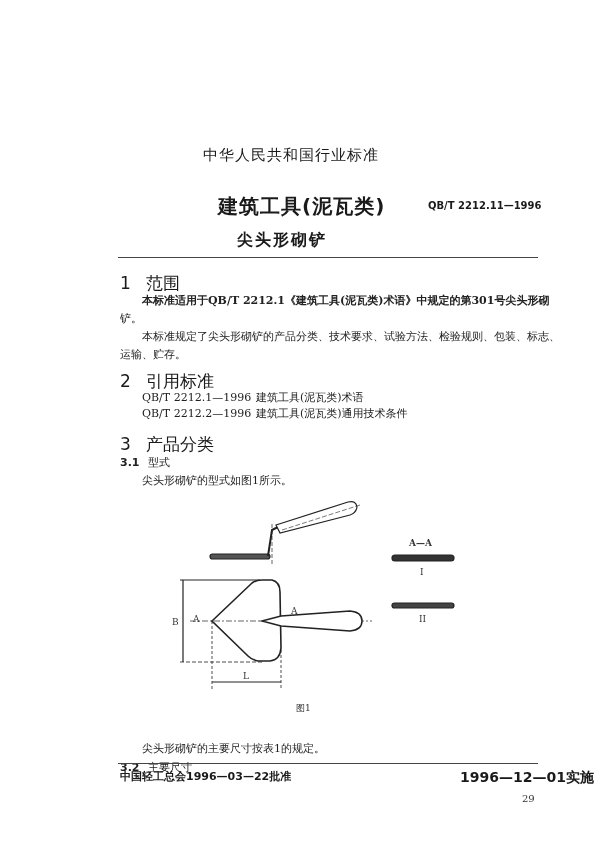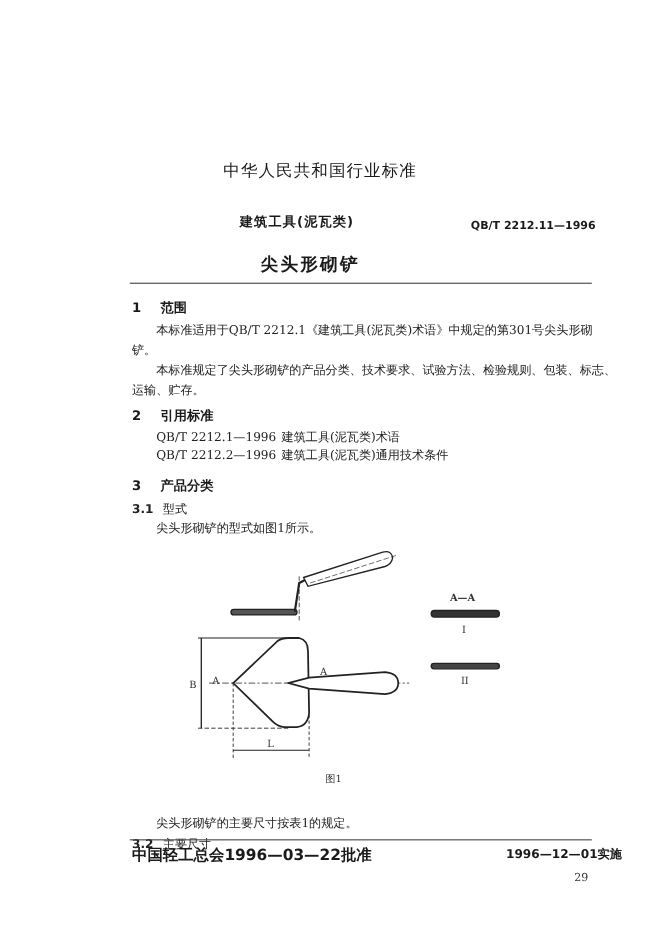--- a/index.html
+++ b/index.html
@@ -4,44 +4,44 @@
 <style>
   html, body { margin: 0; padding: 0; }
   body {
     width: 600px; height: 849px; background: #ffffff; position: relative; overflow: hidden;
     font-family: "DejaVu Serif", "Liberation Serif", serif; color: #1a1a1a;
   }
   .abs { position: absolute; white-space: nowrap; }
   .sans { font-family: "DejaVu Sans", "Liberation Sans", sans-serif; }
   .bold { font-weight: bold; }
   .std-title { left: 203px; top: 146px; font-size: 15px; letter-spacing: 1px; }
-  .doc-title { left: 218px; top: 193px; font-size: 12px; font-weight: bold; letter-spacing: 1px; }
+  .doc-title { left: 218px; top: 193px; font-size: 20px; font-weight: bold; letter-spacing: 1px; }
   .std-code { left: 428px; top: 200px; font-size: 10px; font-weight: bold; }
   .doc-sub { left: 237px; top: 230px; font-size: 16px; font-weight: bold; letter-spacing: 2px; }
-  .sec-h { font-size: 12px; font-weight: bold; }
+  .sec-h { font-size: 17px; font-weight: normal; }
   .sec-h .num { display: inline-block; width: 26px; }
   .body-t { font-size: 11px; color: #222; }
   .rule { position: absolute; left: 118px; width: 420px; height: 1px; background: #444; }
   .page-num { left: 522px; top: 793px; font-size: 10px; color: #333; }
   svg { position: absolute; left: 0; top: 0; }
 </style>
 </head>
 <body>
 
 <div class="abs sans std-title">中华人民共和国行业标准</div>
 <div class="abs sans doc-title">建筑工具(泥瓦类)</div>
 <div class="abs sans std-code">QB/T 2212.11—1996</div>
 <div class="abs sans doc-sub">尖头形砌铲</div>
 
 <div class="rule" style="top:257px;"></div>
 
 <div class="abs sans sec-h" style="left:120px; top:272px;">
   <span class="num">1</span><span>范围</span>
 </div>
-<div class="abs body-t" style="left:142px; top:293px;">本标准适用于QB/T 2212.1《建筑工具(泥瓦类)术语》中规定的第301号尖头形砌</div>
+<div class="abs body-t" style="left:142px; top:293px;font-weight:bold;">本标准适用于QB/T 2212.1《建筑工具(泥瓦类)术语》中规定的第301号尖头形砌</div>
 <div class="abs body-t" style="left:120px; top:311px;">铲。</div>
 <div class="abs body-t" style="left:142px; top:329px;text-align:center;">本标准规定了尖头形砌铲的产品分类、技术要求、试验方法、检验规则、包装、标志、</div>
 <div class="abs body-t" style="left:120px; top:347px;">运输、贮存。</div>
 
 <div class="abs sans sec-h" style="left:120px; top:370px;">
   <span class="num">2</span><span>引用标准</span>
 </div>
 <div class="abs body-t" style="left:142px; top:390px;">
   <span style="display:inline-block; width:114px;">QB/T 2212.1—1996</span><span>建筑工具(泥瓦类)术语</span>
 </div>
@@ -96,15 +96,15 @@
   </g>
 </svg>
 
 <div class="abs body-t" style="left:120px; top:724px;margin-top:36px;">
   <span class="sans bold" style="display:inline-block; width:28px;">3.2</span><span>主要尺寸</span>
 </div>
 <div class="abs body-t" style="left:142px; top:741px;">尖头形砌铲的主要尺寸按表1的规定。</div>
 
 <div class="rule" style="top:763px;"></div>
 
-<div class="abs sans bold" style="left:120px; top:769px; font-size:14px;">中国轻工总会1996—03—22批准</div>
-<div class="abs sans bold" style="left:460px; top:769px; font-size:11px;">1996—12—01实施</div>
+<div class="abs sans bold" style="left:120px; top:769px; font-size:11px;">中国轻工总会1996—03—22批准</div>
+<div class="abs sans bold" style="left:460px; top:769px; font-size:14px;">1996—12—01实施</div>
 <div class="abs page-num">29</div>
 
 </body></html>

